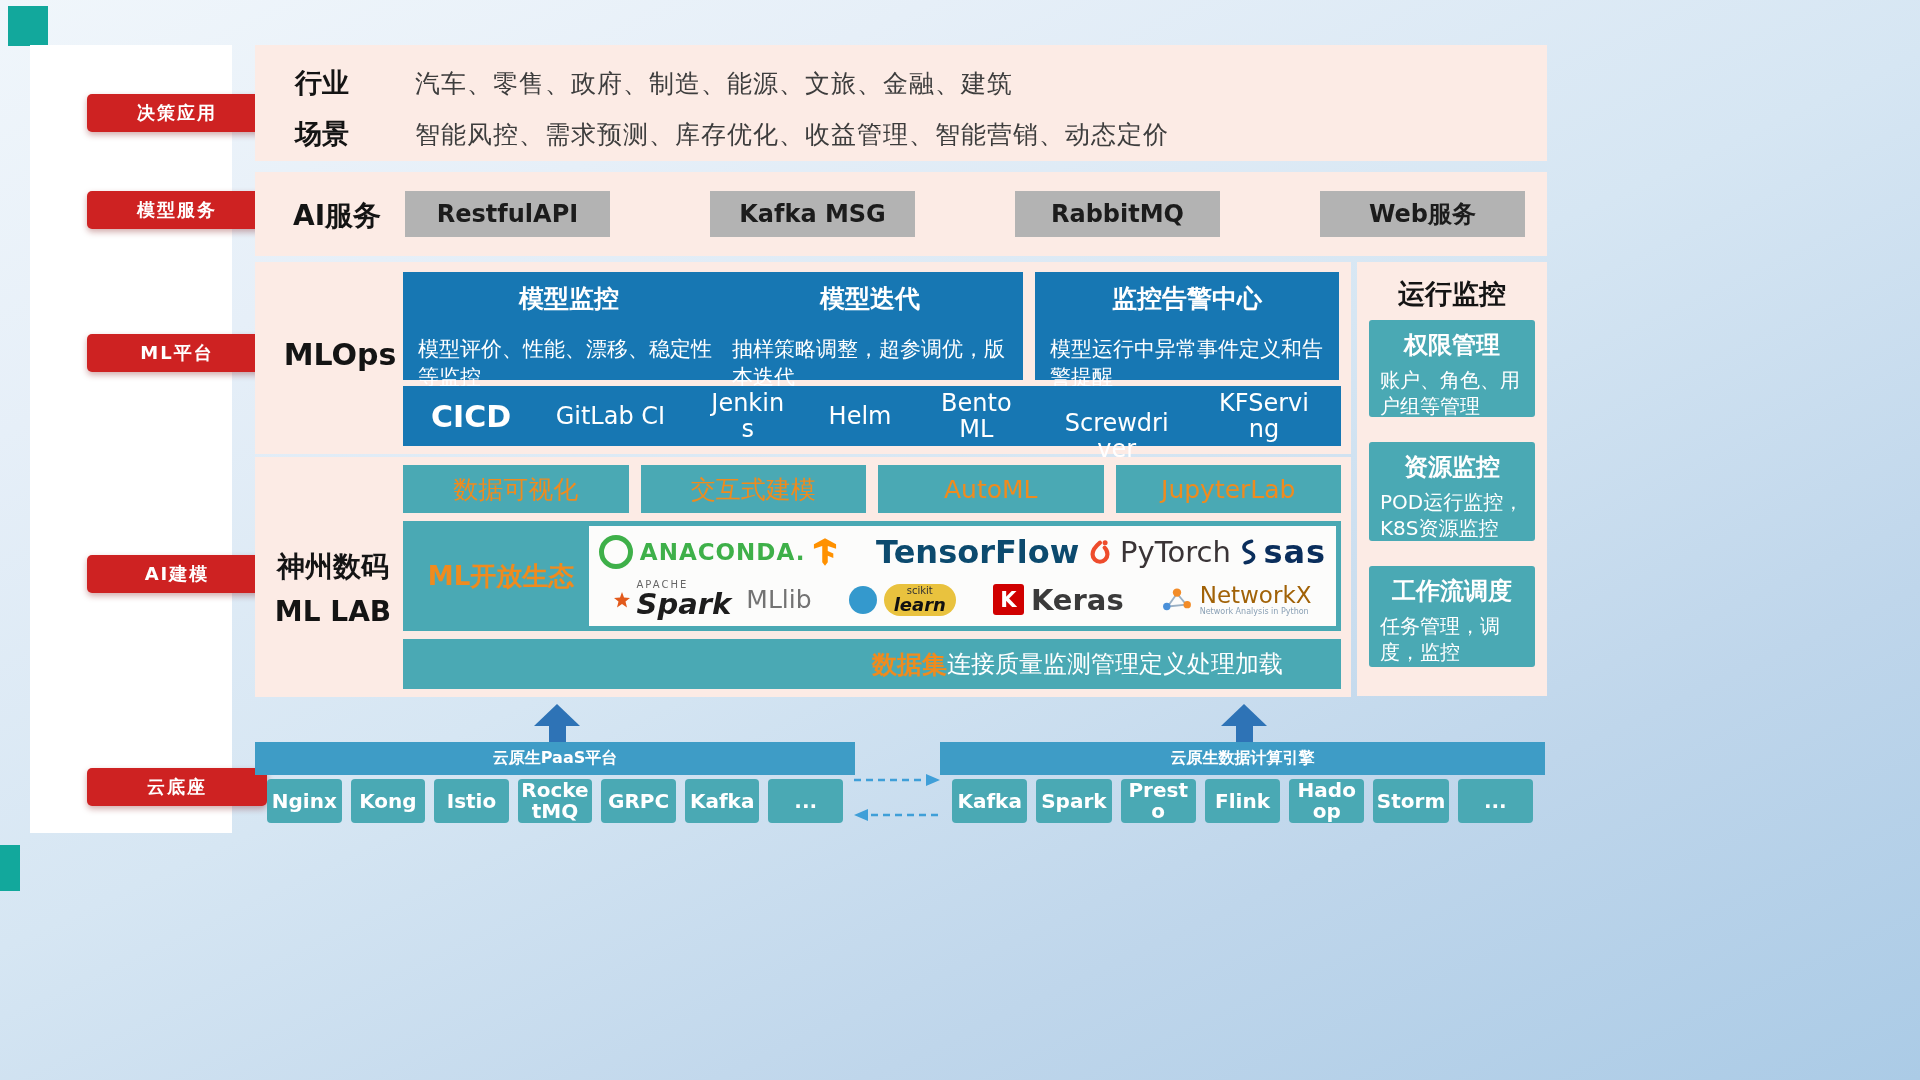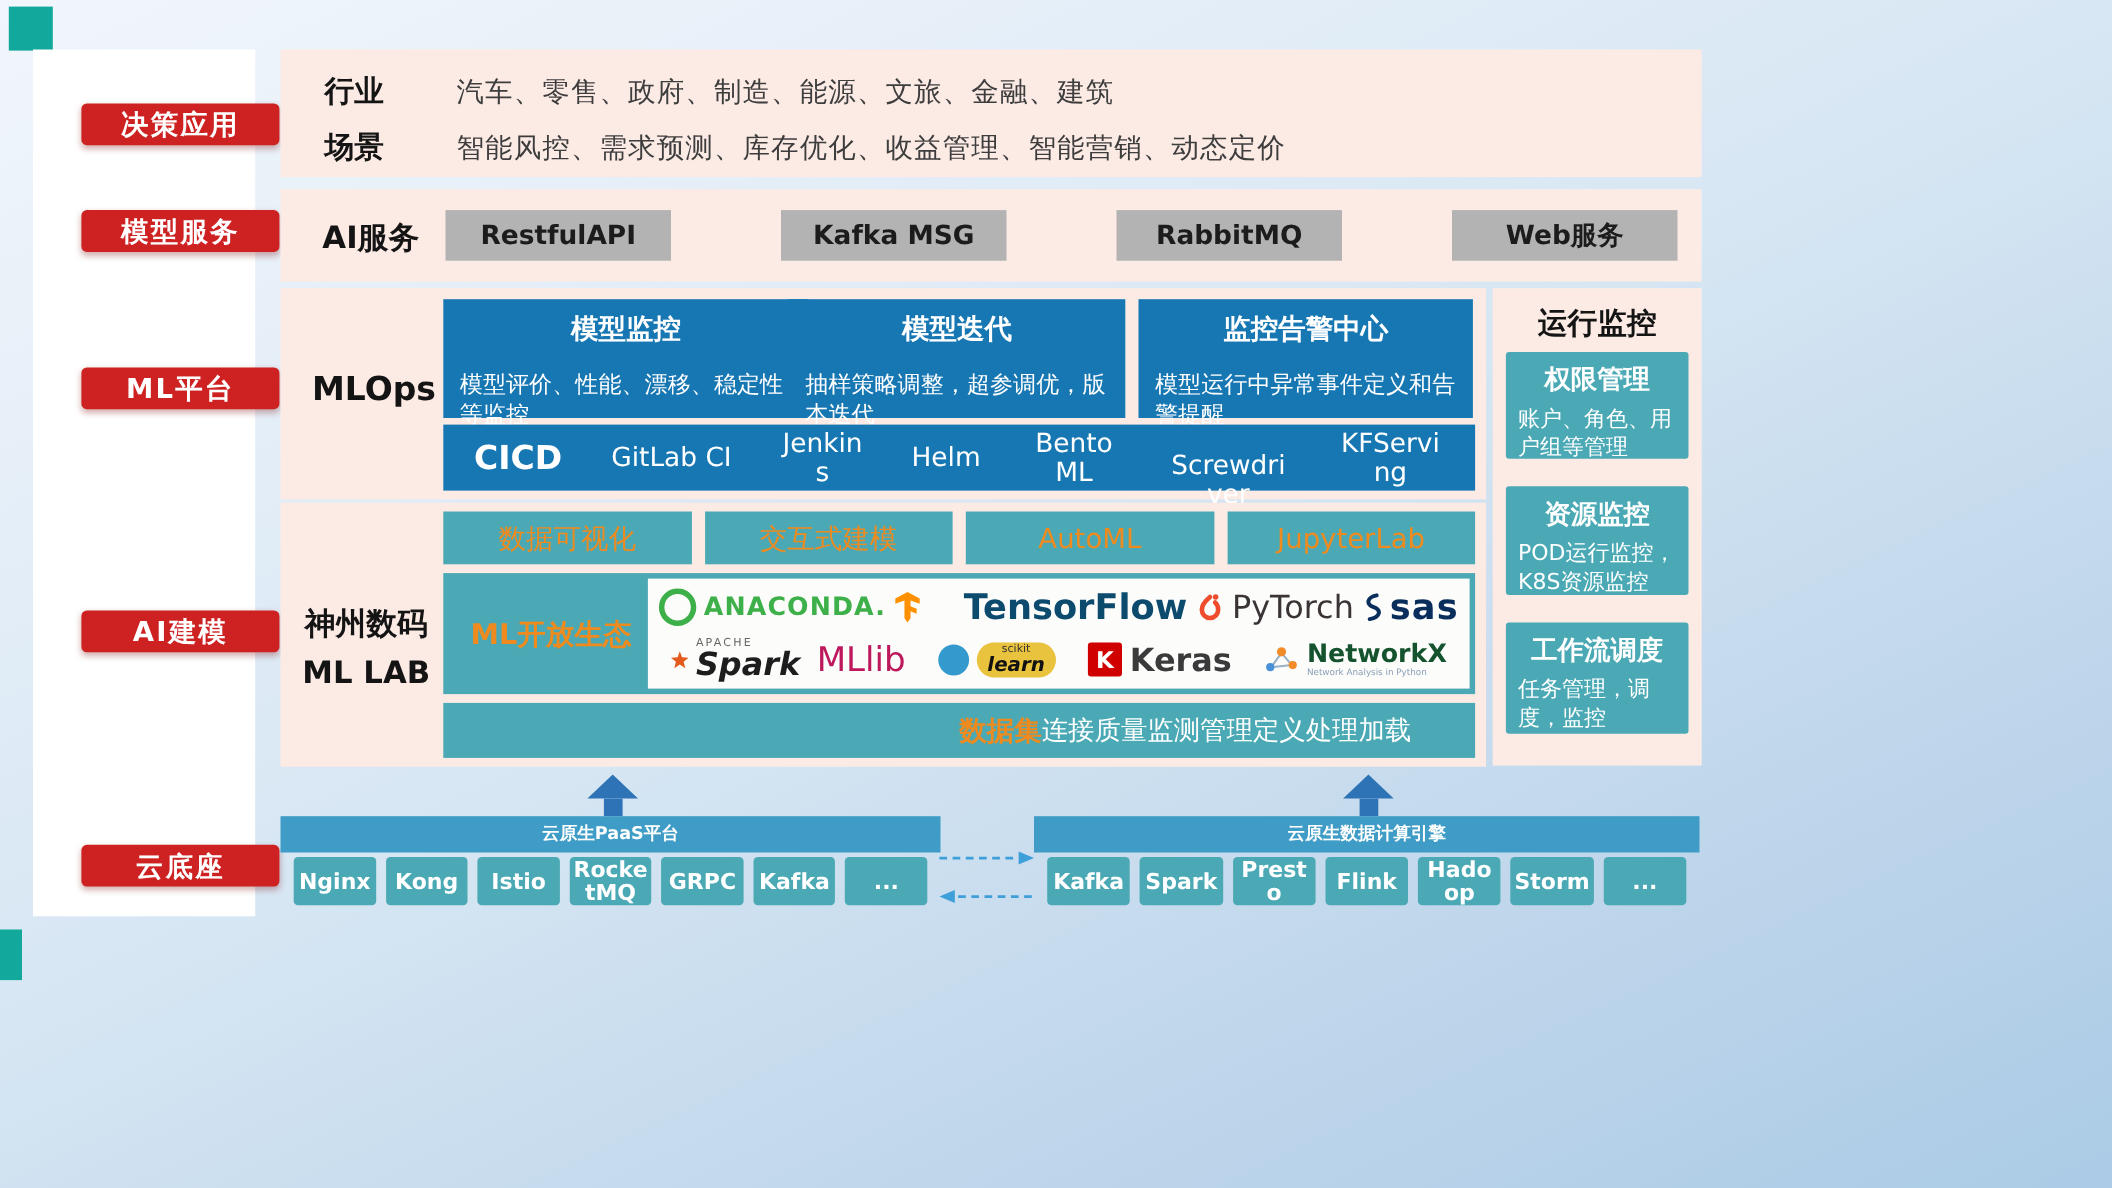--- a/index.html
+++ b/index.html
@@ -4,22 +4,22 @@
 <style>
   html,body{margin:0;padding:0;background:#cfe0ef;}
   .canvas{
     position:relative;width:1920px;height:1080px;overflow:hidden;
     background:linear-gradient(155deg,#f0f6fb 0%,#e6eff8 22%,#d6e6f3 48%,#bfd6eb 75%,#abcbe6 100%);
     font-family:"DejaVu Sans","Liberation Sans",sans-serif;
   }
   .deco{position:absolute;background:#12a89c;}
   .sidebar{position:absolute;left:30px;top:45px;width:202px;height:788px;background:#ffffff;}
   .badge{
-    position:absolute;left:44px;width:180px;height:38px;background:#ce2222;border-radius:5px;
-    color:#fff;font-weight:bold;font-size:25px;letter-spacing:2px;
+    position:absolute;left:57px;width:180px;height:38px;background:#ce2222;border-radius:5px;
+    color:#fff;font-weight:bold;font-size:18px;letter-spacing:2px;
     display:flex;align-items:center;justify-content:center;box-shadow:0 3px 6px rgba(130,20,20,.35);
   }
   .panel{position:absolute;background:#fcebe5;}
   .big-label{position:absolute;font-weight:bold;color:#141414;}
   .gray-btn{
     position:absolute;top:19px;width:205px;height:46px;background:#b3b3b3;color:#1c1c1c;
     font-weight:bold;font-size:24px;display:flex;align-items:center;justify-content:center;
   }
   .blue-box{position:absolute;top:10px;height:108px;background:#1777b3;color:#fff;}
   .blue-box .bt{margin-top:10px;text-align:center;font-weight:bold;font-size:25px;}
@@ -63,29 +63,29 @@
   .up-arrow .stem{width:17px;height:16px;background:#2e73b6;margin:0 auto;}
   
   .t-anaconda{color:#3eb049;font-weight:bold;font-size:23px;letter-spacing:1px;}
   .ring{width:24px;height:24px;border:5px solid #3eb049;border-radius:50%;display:inline-block;}
   .t-tf{color:#0c4a6e;font-weight:600;font-size:32px;margin-left:32px;}
   .t-pt{color:#3a3436;font-weight:500;font-size:29px;}
   .t-sas{color:#0a2e5c;font-weight:bold;font-size:32px;letter-spacing:1px;}
   .spark-col{display:flex;flex-direction:column;line-height:1;}
   .t-apache{font-size:10px;letter-spacing:2px;color:#666;}
   .t-spark{font-style:italic;font-weight:bold;font-size:29px;color:#1d1d1d;}
-  .t-mllib{font-size:31px;color:#be185d;margin-left:8px;}
+  .t-mllib{font-size:25px;color:#737373;margin-left:8px;}
   .sk-circle{width:28px;height:28px;border-radius:50%;background:#3499cd;display:inline-block;}
   .sk-pill{background:#e9c23e;border-radius:16px;padding:2px 10px;display:flex;flex-direction:column;align-items:center;line-height:1;}
   .t-sk-small{font-size:10px;color:#333;}
   .t-sk{font-size:18px;font-weight:bold;font-style:italic;color:#111;}
   .keras-sq{width:31px;height:31px;background:#d00000;border-radius:3px;color:#fff;font-weight:bold;font-size:21px;display:flex;align-items:center;justify-content:center;}
   .t-keras{color:#3a3a3a;font-weight:600;font-size:29px;}
   .nx-col{display:flex;flex-direction:column;line-height:1.1;}
-  .t-nx{color:#14532d;font-weight:700;font-size:23px;}
+  .t-nx{color:#a16207;font-weight:400;font-size:23px;}
   .t-nx-sub{color:#8aa0b5;font-size:8px;}
 </style>
 </head>
 <body>
 
 <div class="canvas">
 
   <div class="deco" style="left:8px;top:6px;width:40px;height:40px;"></div>
   <div class="deco" style="left:0px;top:845px;width:20px;height:46px;"></div>
 

